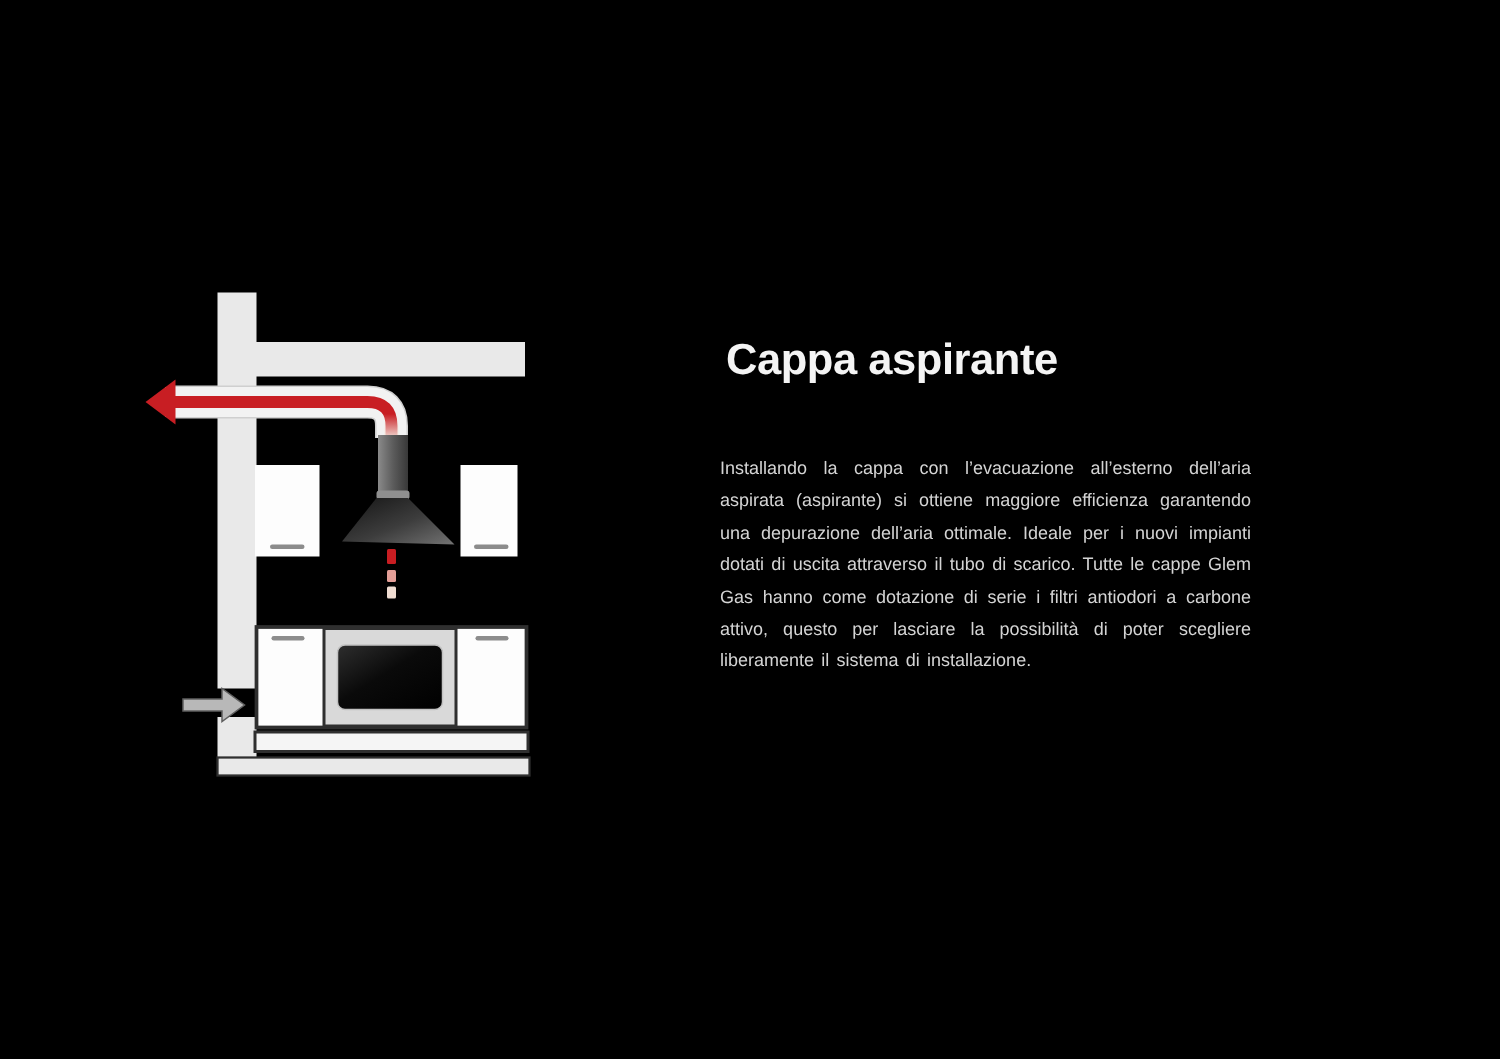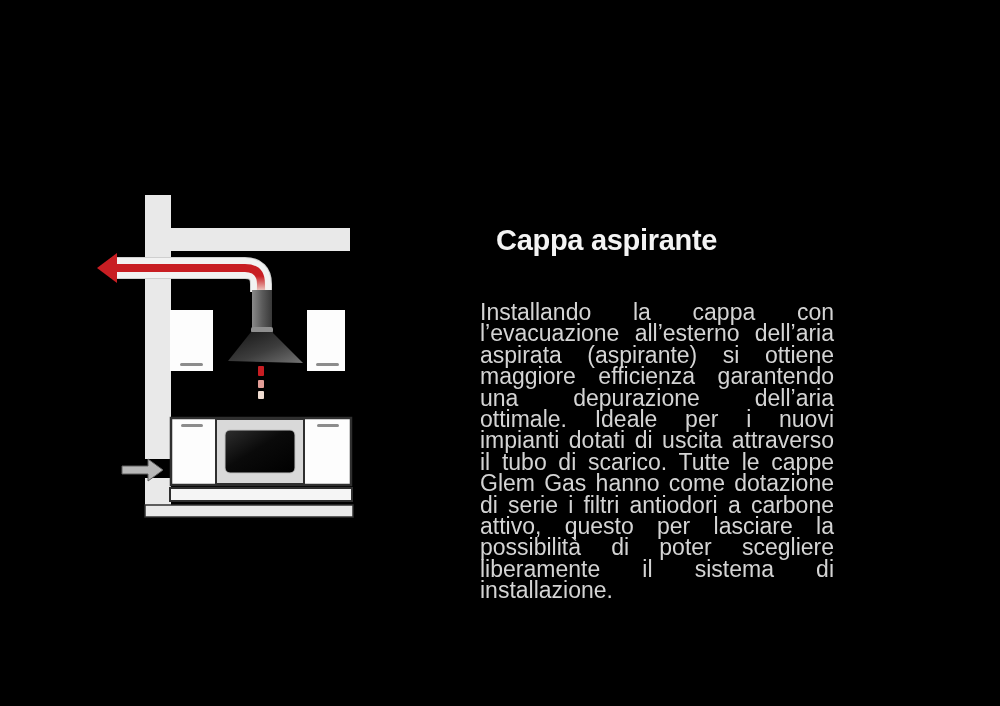--- a/index.html
+++ b/index.html
@@ -36,30 +36,30 @@
   .arrow-red      { fill: var(--accent-red, #c81e23); }
   .arrow-gray     { fill: var(--intake-gray, #b8b8b8); stroke: #5f5f5f; stroke-width: 1; }
 
   .text-panel {
     position: absolute;
     left: 480px;
     top: 224px;
     width: 354px;
   }
   .title {
-    margin: 0 0 0 16px;
+    margin: 0 0 0 4px;
     font-size: 29px;
     font-weight: bold;
     letter-spacing: -0.3px;
     color: var(--title-color, #f4f4f4);
     line-height: 32px;
   }
   .body-text {
     margin: 46px 0 0 0;
-    font-size: 23px;
+    font-size: 12px;
     line-height: 21.4px;
     color: var(--body-color, #d4d4d4);
     text-align: justify;
     text-align-last: left;
     word-spacing: 1.5px;
   }
 </style>
 </head>
 <body>
 

